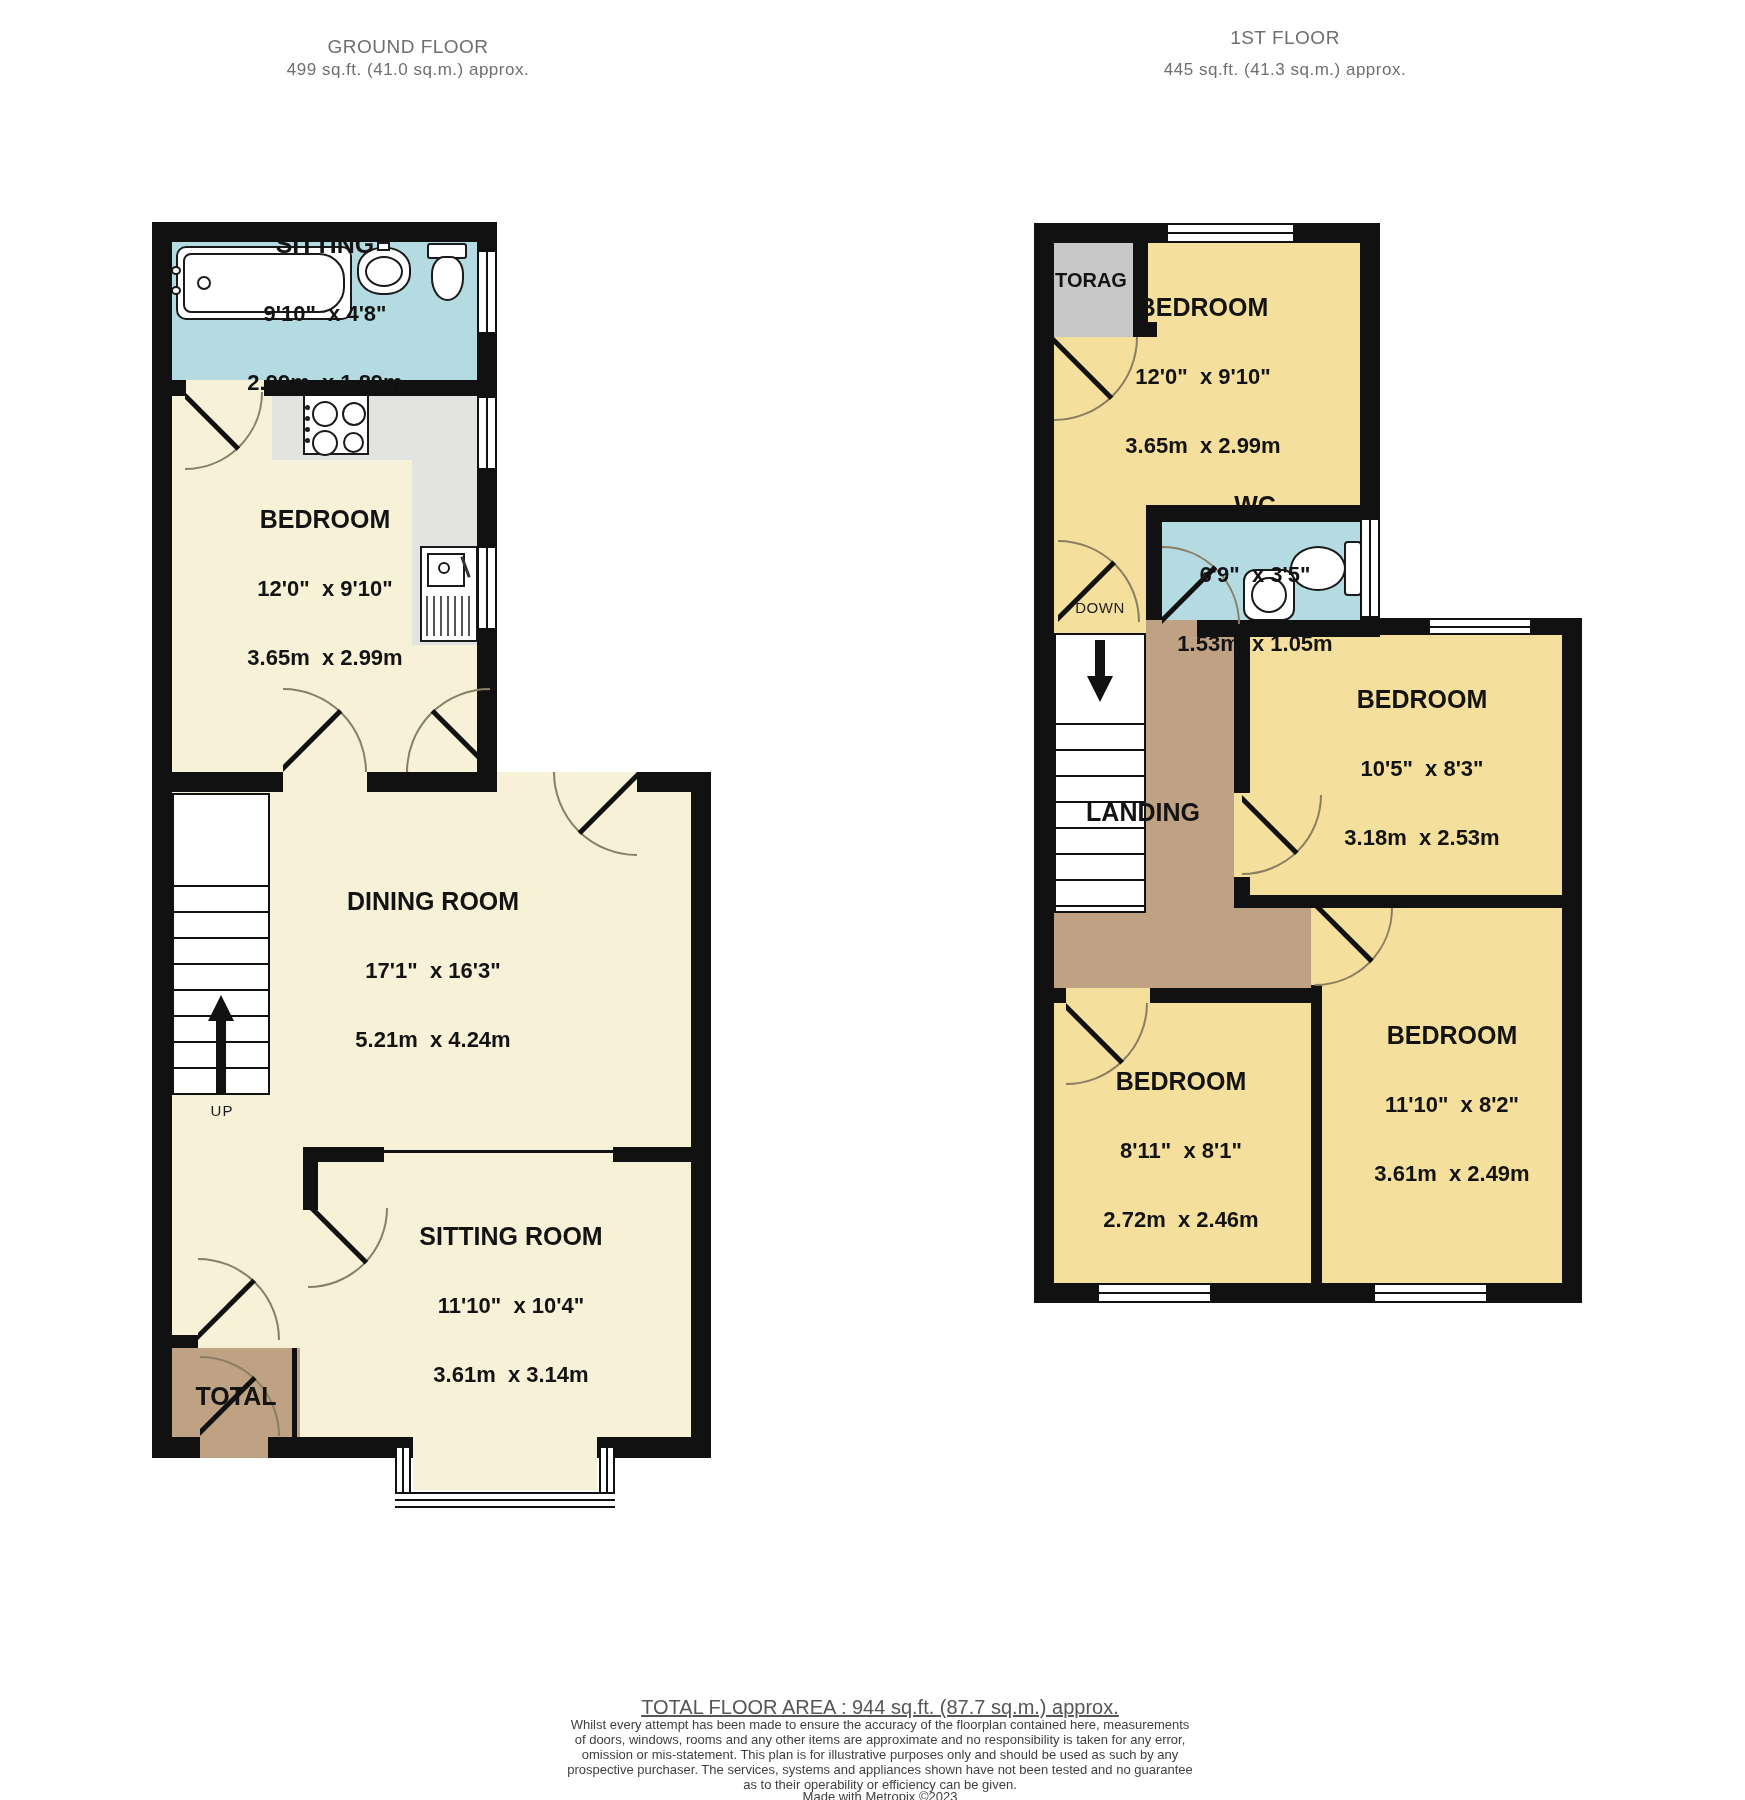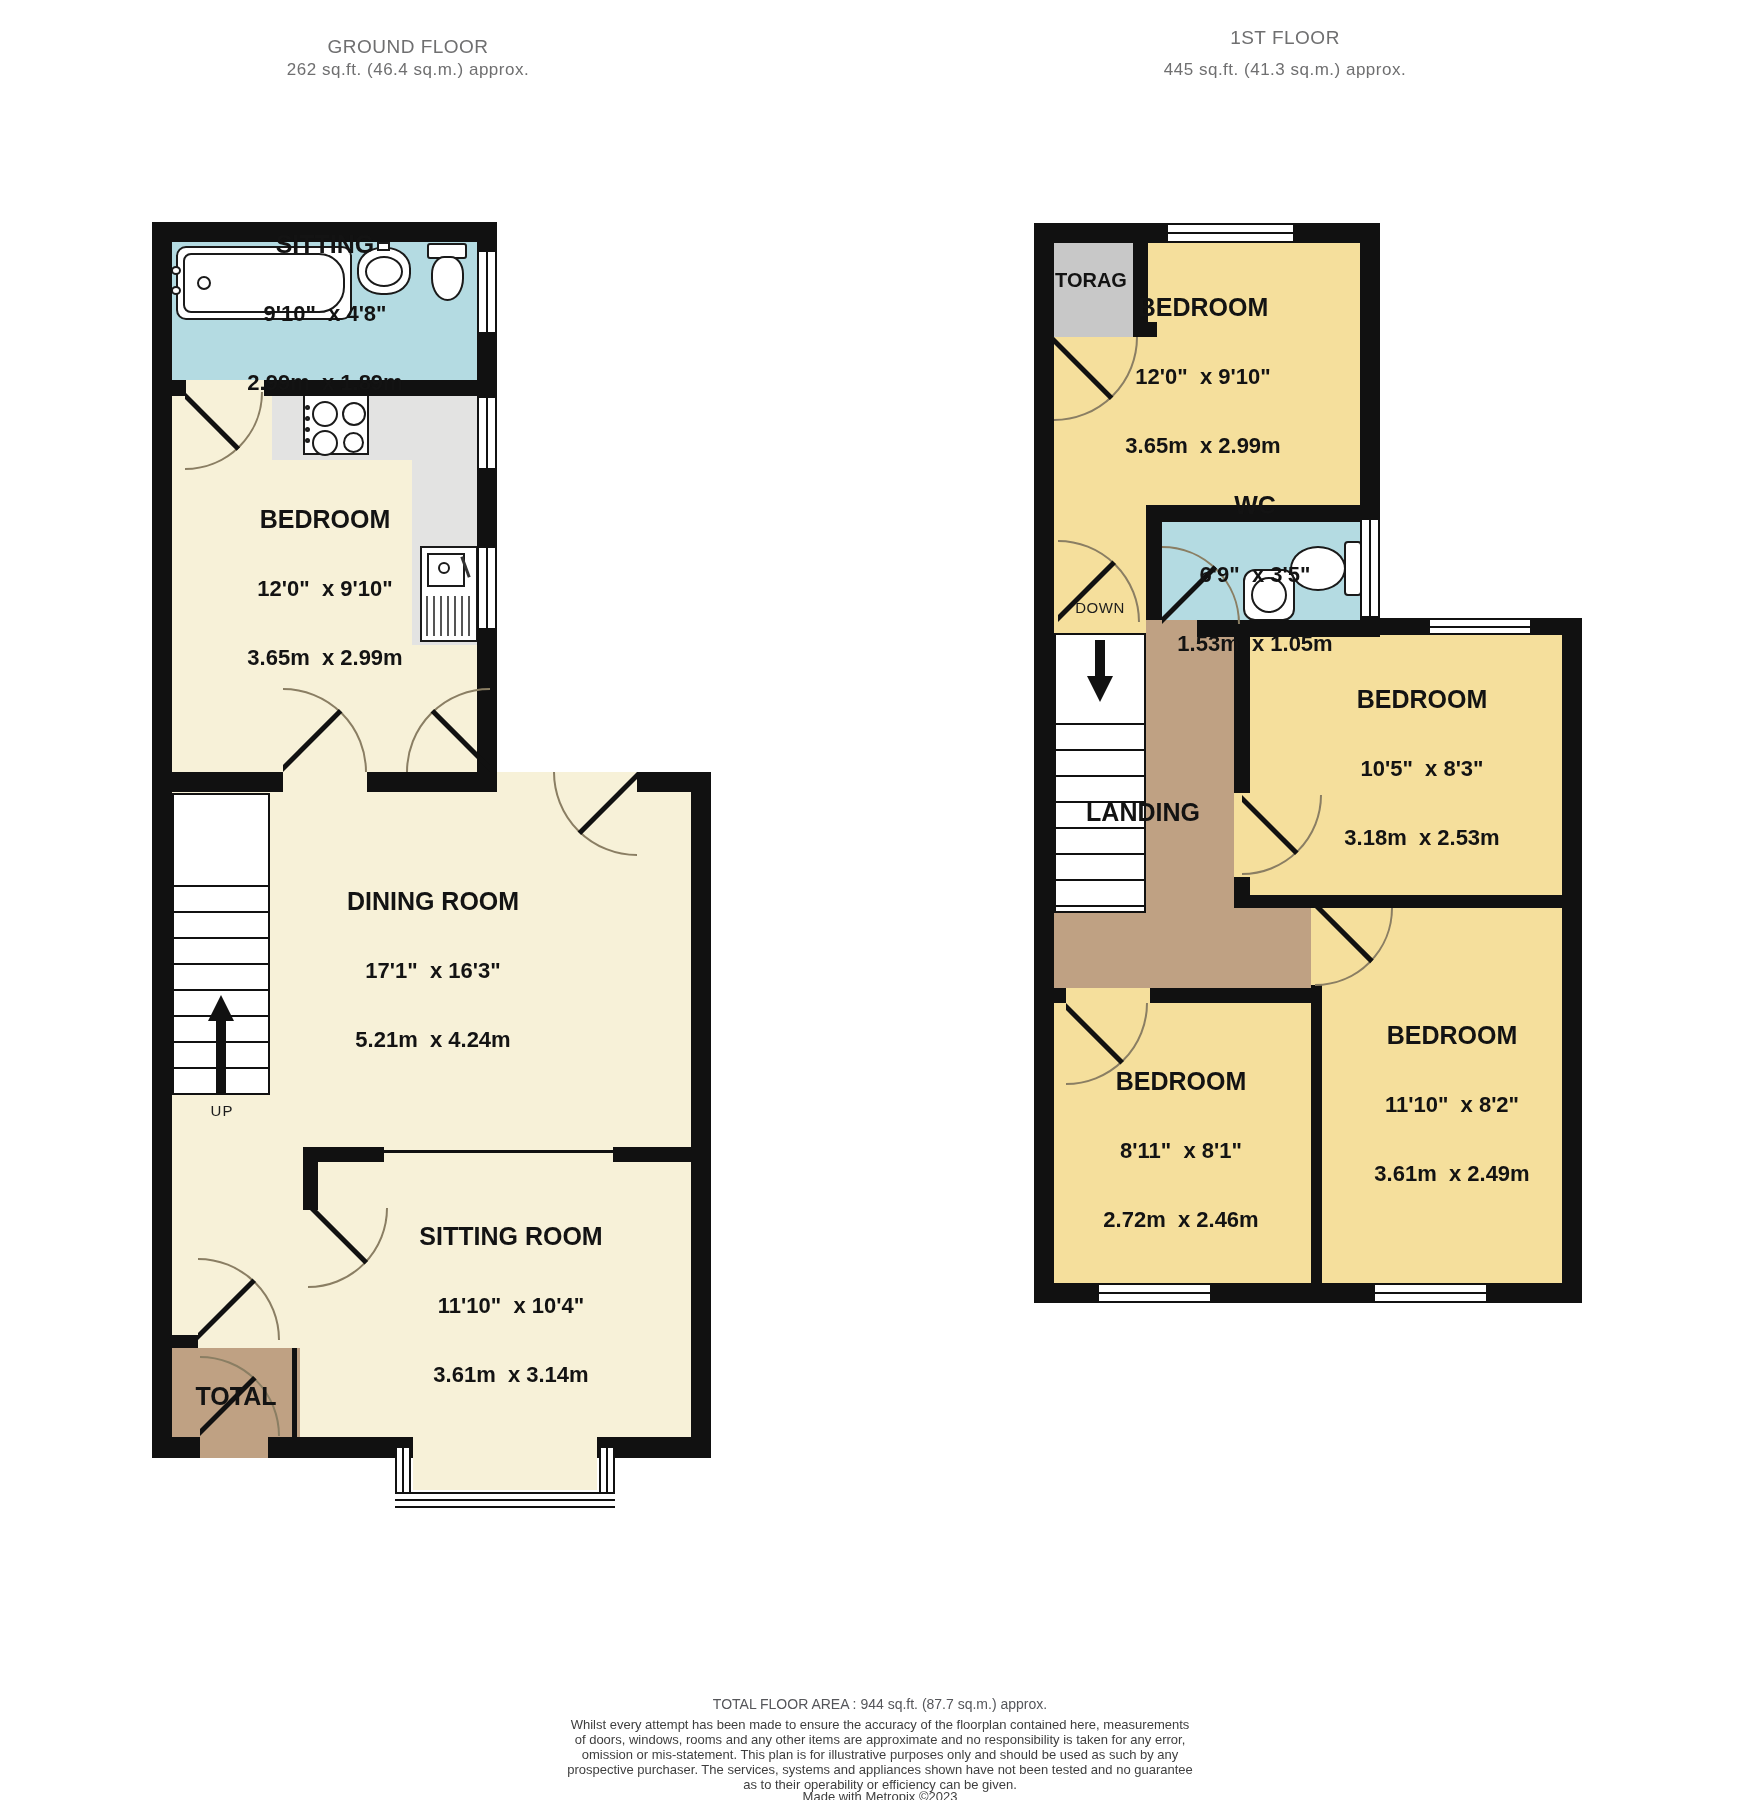--- a/index.html
+++ b/index.html
@@ -35,28 +35,28 @@
   .arr .shaft{margin:0 auto;width:10px;height:74px;background:#111;}
   .lbl{position:absolute;transform:translate(-50%,-50%);text-align:center;z-index:6;
        color:var(--label-text,#131313);font-weight:bold;font-size:25px;line-height:23px;white-space:pre;}
   .lbl .dim{font-size:22px;}
   .sm{position:absolute;transform:translate(-50%,-50%);z-index:6;font-size:15px;color:#1d1d1d;
       letter-spacing:1px;white-space:pre;}
   .hdr{position:absolute;transform:translate(-50%,-50%);z-index:6;color:var(--header-text,#6f6f70);
        font-size:19px;letter-spacing:.5px;white-space:pre;text-align:center;}
   .hdr2{font-size:17px;}
   .ftr{position:absolute;transform:translateX(-50%);z-index:6;text-align:center;white-space:pre;}
-  .ftotal{color:var(--footer-text,#55565a);font-size:14px;}
+  .ftotal{color:var(--footer-text,#55565a);font-size:20px;text-decoration:underline;}
   .fdisc{color:#3e3e3e;font-size:13px;line-height:14.5px;}
 </style>
 </head>
 <body>
 
 <div class="hdr" style="left:408px;top:47px">GROUND FLOOR</div>
-<div class="hdr hdr2" style="left:408px;top:70px">262 sq.ft. (46.4 sq.m.) approx.</div>
+<div class="hdr hdr2" style="left:408px;top:70px">499 sq.ft. (41.0 sq.m.) approx.</div>
 <div class="hdr" style="left:1285px;top:38px">1ST FLOOR</div>
 <div class="hdr hdr2" style="left:1285px;top:70px">445 sq.ft. (41.3 sq.m.) approx.</div>
 
 <div>
 
   <div class="floor c-blue" style="left:172px;top:242px;width:305px;height:138px"></div>
   <div class="floor c-cream" style="left:186px;top:380px;width:78px;height:16px"></div>
   <div class="floor c-cream" style="left:172px;top:396px;width:305px;height:376px"></div>
   <div class="floor c-cream" style="left:283px;top:772px;width:84px;height:20px"></div>
   <div class="floor c-cream" style="left:490px;top:772px;width:147px;height:20px"></div>

